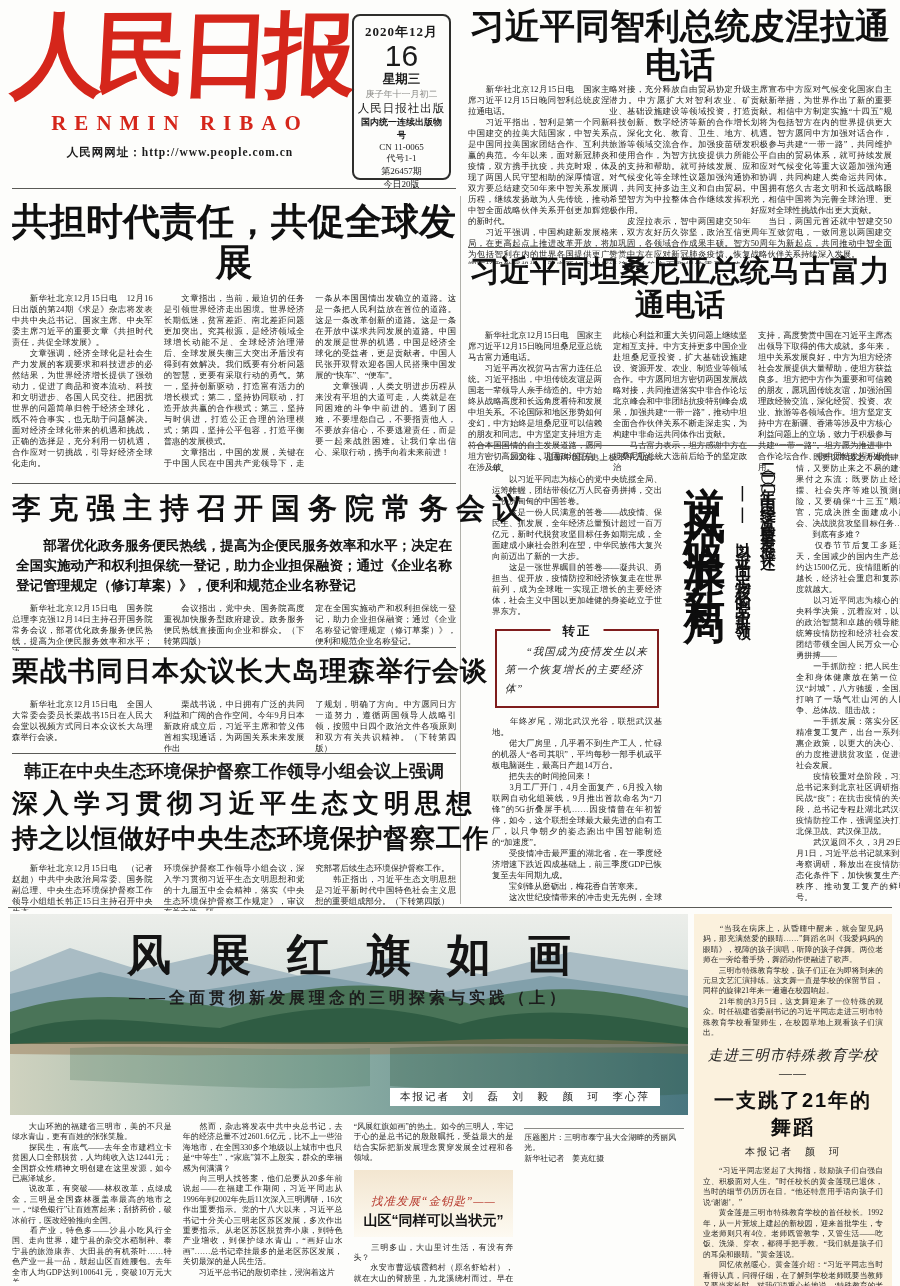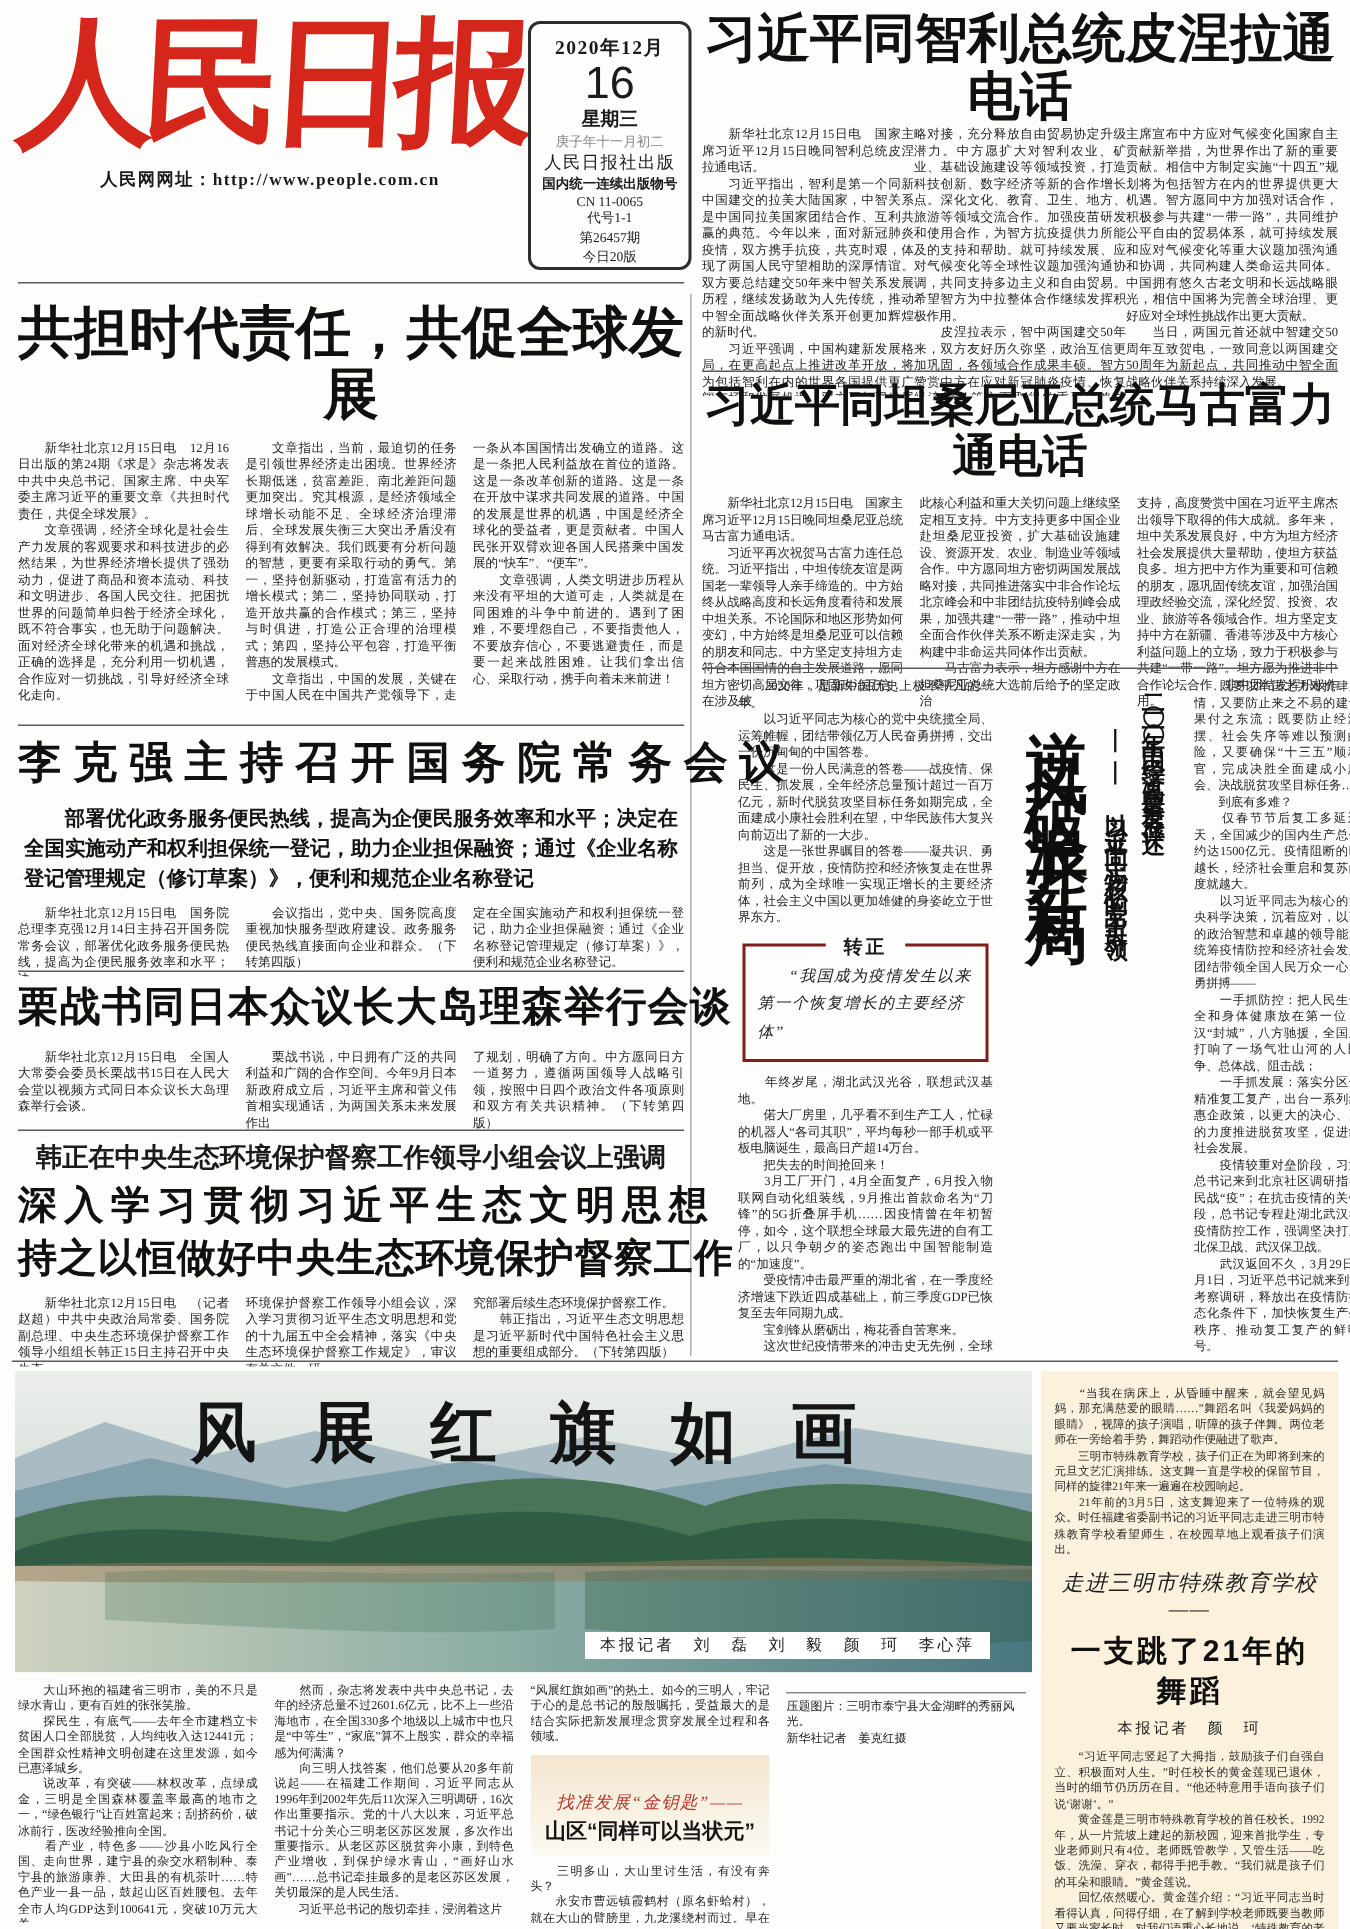--- a/index.html
+++ b/index.html
@@ -137,24 +137,25 @@
   .caption-rule { border-top:1px solid #8a8a86; margin:6px 0 4px; }
   .caption { font-size:8px; line-height:10.4px; white-space:pre-line; color:#242422; }
 </style>
 </head>
 <body>
 
 <div id="page">
 
   <div class="abs" style="left:12px; top:6px; width:336px;">
     <div class="mh-title">人民日报</div>
+    <div class="mh-latin">RENMIN RIBAO</div>
     <div class="mh-url">人民网网址：http://www.people.com.cn</div>
   </div>
 
-  <div id="datebox" class="abs" style="left:352px; top:14px; width:109px; height:166px;">
+  <div id="datebox" class="abs" style="left:352px; top:14px; width:99px; height:166px;">
     <div class="db-month">2020年12月</div>
     <div class="db-day">16</div>
     <div class="db-week">星期三</div>
     <div class="db-lunar">庚子年十一月初二</div>
     <div class="db-pub">人民日报社出版</div>
     <div class="db-issn-label">国内统一连续出版物号</div>
     <div class="db-small">CN 11-0065</div>
     <div class="db-small">代号1-1</div>
     <div class="db-small">第26457期</div>
     <div class="db-small">今日20版</div>
@@ -289,20 +290,21 @@
       <path d="M0,58 L60,34 L130,56 L200,40 L290,62 L380,44 L470,60 L560,38 L678,56 L678,112 L0,112Z" fill="#a9bcc4"></path>
       <path d="M0,80 L90,58 L180,78 L300,60 L420,80 L540,62 L678,82 L678,122 L0,122Z" fill="#82a0ab"></path>
       <path d="M0,98 C80,72 150,86 220,94 C300,68 380,62 460,90 C540,62 620,80 678,94 L678,142 L0,142Z" fill="#4a7458"></path>
       <path d="M0,120 C70,94 140,110 210,114 C290,90 370,86 450,110 C530,88 610,102 678,114 L678,152 L0,152Z" fill="#2f5c43"></path>
       <rect y="130" width="678" height="71" fill="url(#water)"></rect>
       <path d="M0,130 C120,124 300,132 450,126 C560,122 640,128 678,130 L678,140 C540,136 300,144 0,140Z" fill="#9a7a55" opacity="0.5"></path>
       <path d="M60,134 C160,130 260,138 360,134 L360,172 C260,178 160,170 60,166Z" fill="#3c6a4e" opacity="0.25"></path>
       <path d="M380,134 C470,130 570,136 678,132 L678,180 C570,186 470,178 380,172Z" fill="#2e5a42" opacity="0.32"></path>
     </svg>
     <div class="photo-title">风展红旗如画</div>
+    <div class="photo-sub">——全面贯彻新发展理念的三明探索与实践（上）</div>
     <div class="photo-credit">本报记者　刘　磊　刘　毅　颜　珂　李心萍</div>
   </div>
 
   <div id="panel" class="abs" style="left:694px; top:914px; width:198px; height:372px;">
     <div class="panel-txt">　　“当我在病床上，从昏睡中醒来，就会望见妈妈，那充满慈爱的眼睛……”舞蹈名叫《我爱妈妈的眼睛》，视障的孩子演唱，听障的孩子伴舞。两位老师在一旁给着手势，舞蹈动作便融进了歌声。
 　　三明市特殊教育学校，孩子们正在为即将到来的元旦文艺汇演排练。这支舞一直是学校的保留节目，同样的旋律21年来一遍遍在校园响起。
 　　21年前的3月5日，这支舞迎来了一位特殊的观众。时任福建省委副书记的习近平同志走进三明市特殊教育学校看望师生，在校园草地上观看孩子们演出。</div>
     <div class="panel-kicker">走进三明市特殊教育学校——</div>
     <div class="panel-head">一支跳了21年的舞蹈</div>
     <div class="panel-byline">本报记者　颜　珂</div>

